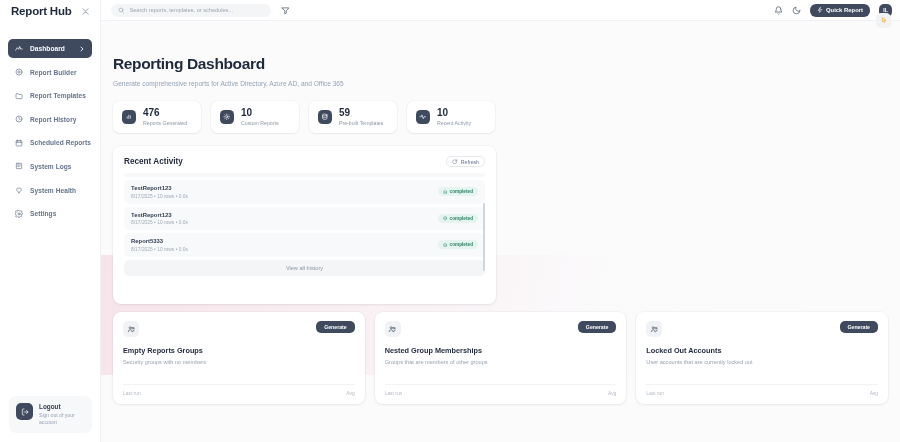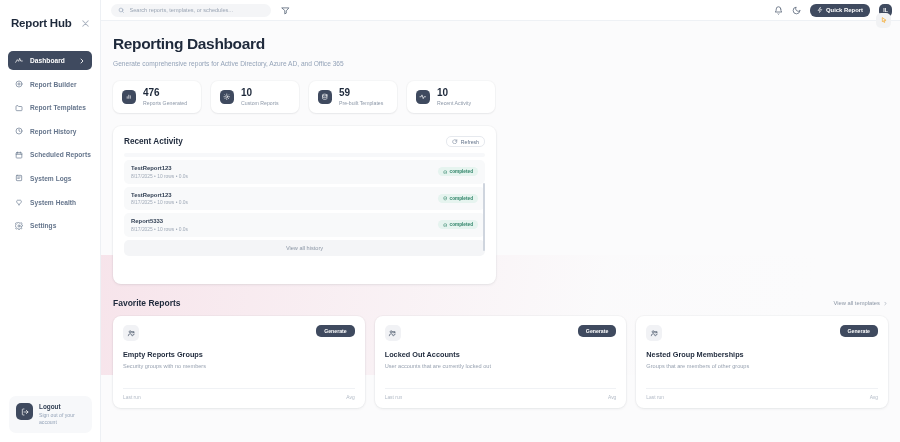--- a/index.html
+++ b/index.html
@@ -17,21 +17,21 @@
   .app { position: relative; width: 900px; height: 442px; display: flex; }
 
   
   .sidebar {
     width: 101px;
     height: 442px;
     background: #ffffff;
     border-right: 1px solid #edf0f4;
     position: relative;
     flex: 0 0 101px;
-    padding-top: 14px;
+    padding-top: 2px;
   }
   .brand-row {
     display: flex; align-items: center; justify-content: space-between;
     padding: 3px 9px 0 11px;
   }
   .brand-title { font-size: 11.5px; font-weight: 700; color: #1e293b; letter-spacing: -0.2px; }
   .close-icon { width: 11px; height: 11px; opacity: .55; cursor: pointer; }
 
   .nav { margin-top: 22px; padding: 0 8px; }
   .nav-item {
@@ -103,21 +103,21 @@
   
   .content { position: relative; z-index: 2; padding: 0 12px; }
 
   .float-btn {
     position: absolute; right: 9px; top: 13px; width: 15px; height: 15px;
     border-radius: 5px; background: #f1f2f4; display: flex; align-items: center;
     justify-content: center; cursor: pointer; z-index: 6;
   }
   .float-btn svg { width: 8px; height: 8px; stroke: #f5a623; }
 
-  .page-title { font-size: 15.5px; font-weight: 700; color: #1e293b; margin-top: 14px; letter-spacing: -0.35px; }
+  .page-title { font-size: 15.5px; font-weight: 700; color: #1e293b; margin-top: 34px; letter-spacing: -0.35px; }
   .page-sub { font-size: 6.6px; color: #94a3b8; margin-top: 7px; }
 
   
   .stats { display: flex; gap: 10px; margin-top: 14px; }
   .stat-card {
     width: 88px; height: 32px; background: #fff; border-radius: 7px;
     box-shadow: 0 1px 2px rgba(15,23,42,.06), 0 0 0 1px rgba(15,23,42,.025);
     display: flex; align-items: center; gap: 7px; padding: 0 9px;
   }
   .stat-icon {
@@ -450,29 +450,20 @@
               </div>
             </div>
 
             <div class="view-all">View all history</div>
             <div class="scroll-thumb"></div>
           </div>
         </section>
 
       </div>
 
-      <div class="fav-head">
-        <div class="fav-title">Favorite Reports</div>
-        <div class="fav-link">
-          <span>View all templates</span>
-          <svg viewBox="0 0 24 24" fill="none" stroke-width="2.6" stroke-linecap="round" stroke-linejoin="round">
-              <path d="m9 18 6-6-6-6"></path>
-            </svg>
-        </div>
-      </div>
 
       <div class="fav-cards">
 
         <div class="fav-card">
           <div class="fav-card-top">
             <div class="fav-icon">
               <svg viewBox="0 0 24 24" fill="none" stroke-width="1.9" stroke-linecap="round" stroke-linejoin="round">
                   <circle cx="9" cy="8" r="3"></circle>
                   <circle cx="17" cy="9" r="2.4"></circle>
                   <path d="M3.5 19a5.5 5.5 0 0 1 11 0M16 19a5 5 0 0 1 4.5-4.8"></path>
@@ -492,41 +483,41 @@
           <div class="fav-card-top">
             <div class="fav-icon">
               <svg viewBox="0 0 24 24" fill="none" stroke-width="1.9" stroke-linecap="round" stroke-linejoin="round">
                   <circle cx="9" cy="8" r="3"></circle>
                   <circle cx="17" cy="9" r="2.4"></circle>
                   <path d="M3.5 19a5.5 5.5 0 0 1 11 0M16 19a5 5 0 0 1 4.5-4.8"></path>
                 </svg>
             </div>
             <button class="generate-btn">Generate</button>
           </div>
-          <div class="fav-name">Locked Out Accounts</div>
-          <div class="fav-desc">User accounts that are currently locked out</div>
+          <div class="fav-name">Nested Group Memberships</div>
+          <div class="fav-desc">Groups that are members of other groups</div>
           <div class="fav-footer">
             <span>Last run</span>
             <span>Avg</span>
           </div>
         </div>
 
         <div class="fav-card">
           <div class="fav-card-top">
             <div class="fav-icon">
               <svg viewBox="0 0 24 24" fill="none" stroke-width="1.9" stroke-linecap="round" stroke-linejoin="round">
                   <circle cx="9" cy="8" r="3"></circle>
                   <circle cx="17" cy="9" r="2.4"></circle>
                   <path d="M3.5 19a5.5 5.5 0 0 1 11 0M16 19a5 5 0 0 1 4.5-4.8"></path>
                 </svg>
             </div>
             <button class="generate-btn">Generate</button>
           </div>
-          <div class="fav-name">Nested Group Memberships</div>
-          <div class="fav-desc">Groups that are members of other groups</div>
+          <div class="fav-name">Locked Out Accounts</div>
+          <div class="fav-desc">User accounts that are currently locked out</div>
           <div class="fav-footer">
             <span>Last run</span>
             <span>Avg</span>
           </div>
         </div>
 
       </div>
     </div>
   </main>
 </div>

